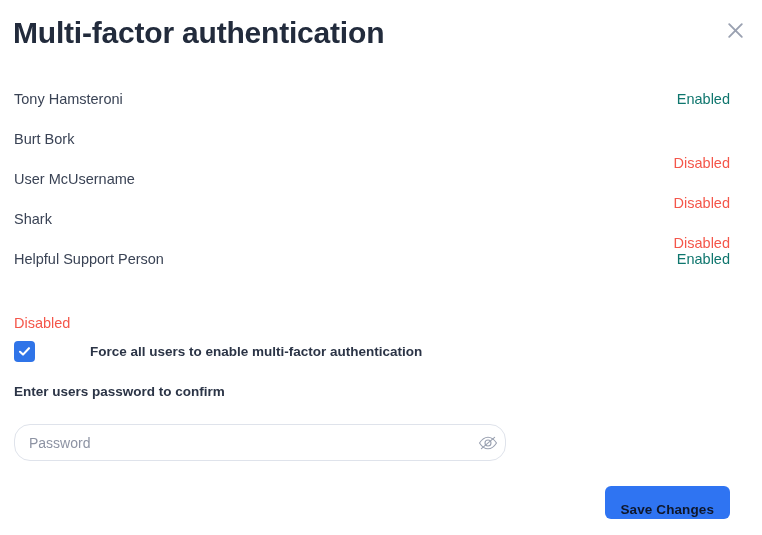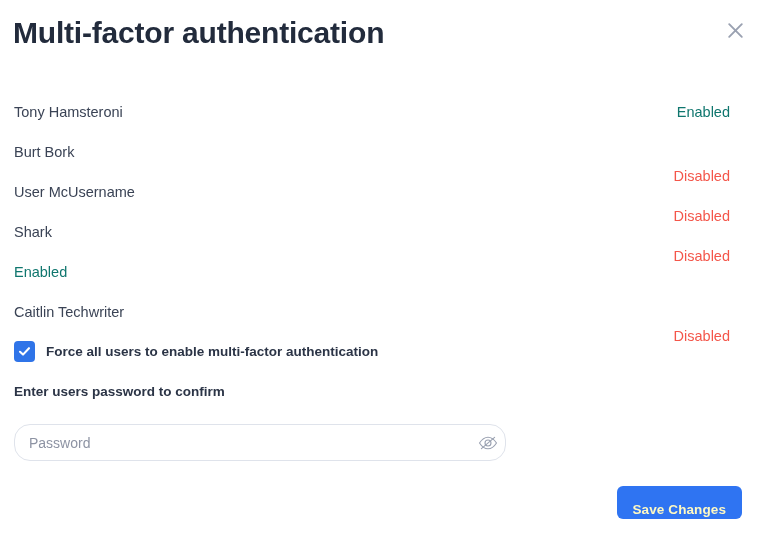--- a/index.html
+++ b/index.html
@@ -56,21 +56,21 @@
     padding: 0;
   }
   .close-button svg {
     display: block;
   }
 
   
   .user-list {
     position: absolute;
     left: 0;
-    top: 92px;
+    top: 79px;
     width: 762px;
   }
   .user-row {
     position: relative;
     height: 40px;
     display: flex;
     align-items: center;
     justify-content: space-between;
     padding: 0 32px 0 14px;
     box-sizing: border-box;
@@ -92,20 +92,21 @@
     margin-top: 48px;
   }
 
   
   .force-row {
     position: absolute;
     left: 14px;
     top: 341px;
     display: flex;
     align-items: center;
+    gap: 44px;
   }
   .checkbox {
     width: 21px;
     height: 21px;
     border-radius: 4px;
     background: #2f74e8;
     display: flex;
     align-items: center;
     justify-content: center;
     cursor: pointer;
@@ -179,26 +180,26 @@
   
   .dialog-footer {
     position: absolute;
     left: 0;
     top: 478px;
     width: 762px;
     height: 57px;
   }
   .save-button {
     position: absolute;
-    right: 20px;
+    right: 32px;
     top: 8px;
     height: 33px;
     padding: 16px 16px;
     background: #2f74f2;
-    color: #fef9c3;
+    color: #0f172a;
     font-family: "Liberation Sans", sans-serif;
     font-size: 13.5px;
     font-weight: bold;
     border: none;
     border-radius: 6px;
     cursor: pointer;
     letter-spacing: 0.1px;
     white-space: nowrap;
   }
 </style>
@@ -234,25 +235,25 @@
       <span class="user-name">User McUsername</span>
       <span class="user-status status-disabled">Disabled</span>
     </div>
 
     <div class="user-row">
       <span class="user-name">Shark</span>
       <span class="user-status status-disabled">Disabled</span>
     </div>
 
     <div class="user-row">
+      <span class="user-name">Helpful Support Person</span>
       <span class="user-status status-enabled">Enabled</span>
     </div>
 
     <div class="user-row">
-      <span class="user-name">Caitlin Techwriter</span>
       <span class="user-status status-disabled">Disabled</span>
     </div>
 
   </div>
 
   <div class="force-row">
     <span class="checkbox">
       <span>
         <svg width="13" height="13" viewBox="0 0 13 13" aria-hidden="true">
           <path d="M2 6.8 L5 9.6 L11 3.2" stroke="#ffffff" stroke-width="2.1" fill="none" stroke-linecap="round" stroke-linejoin="round"></path>

